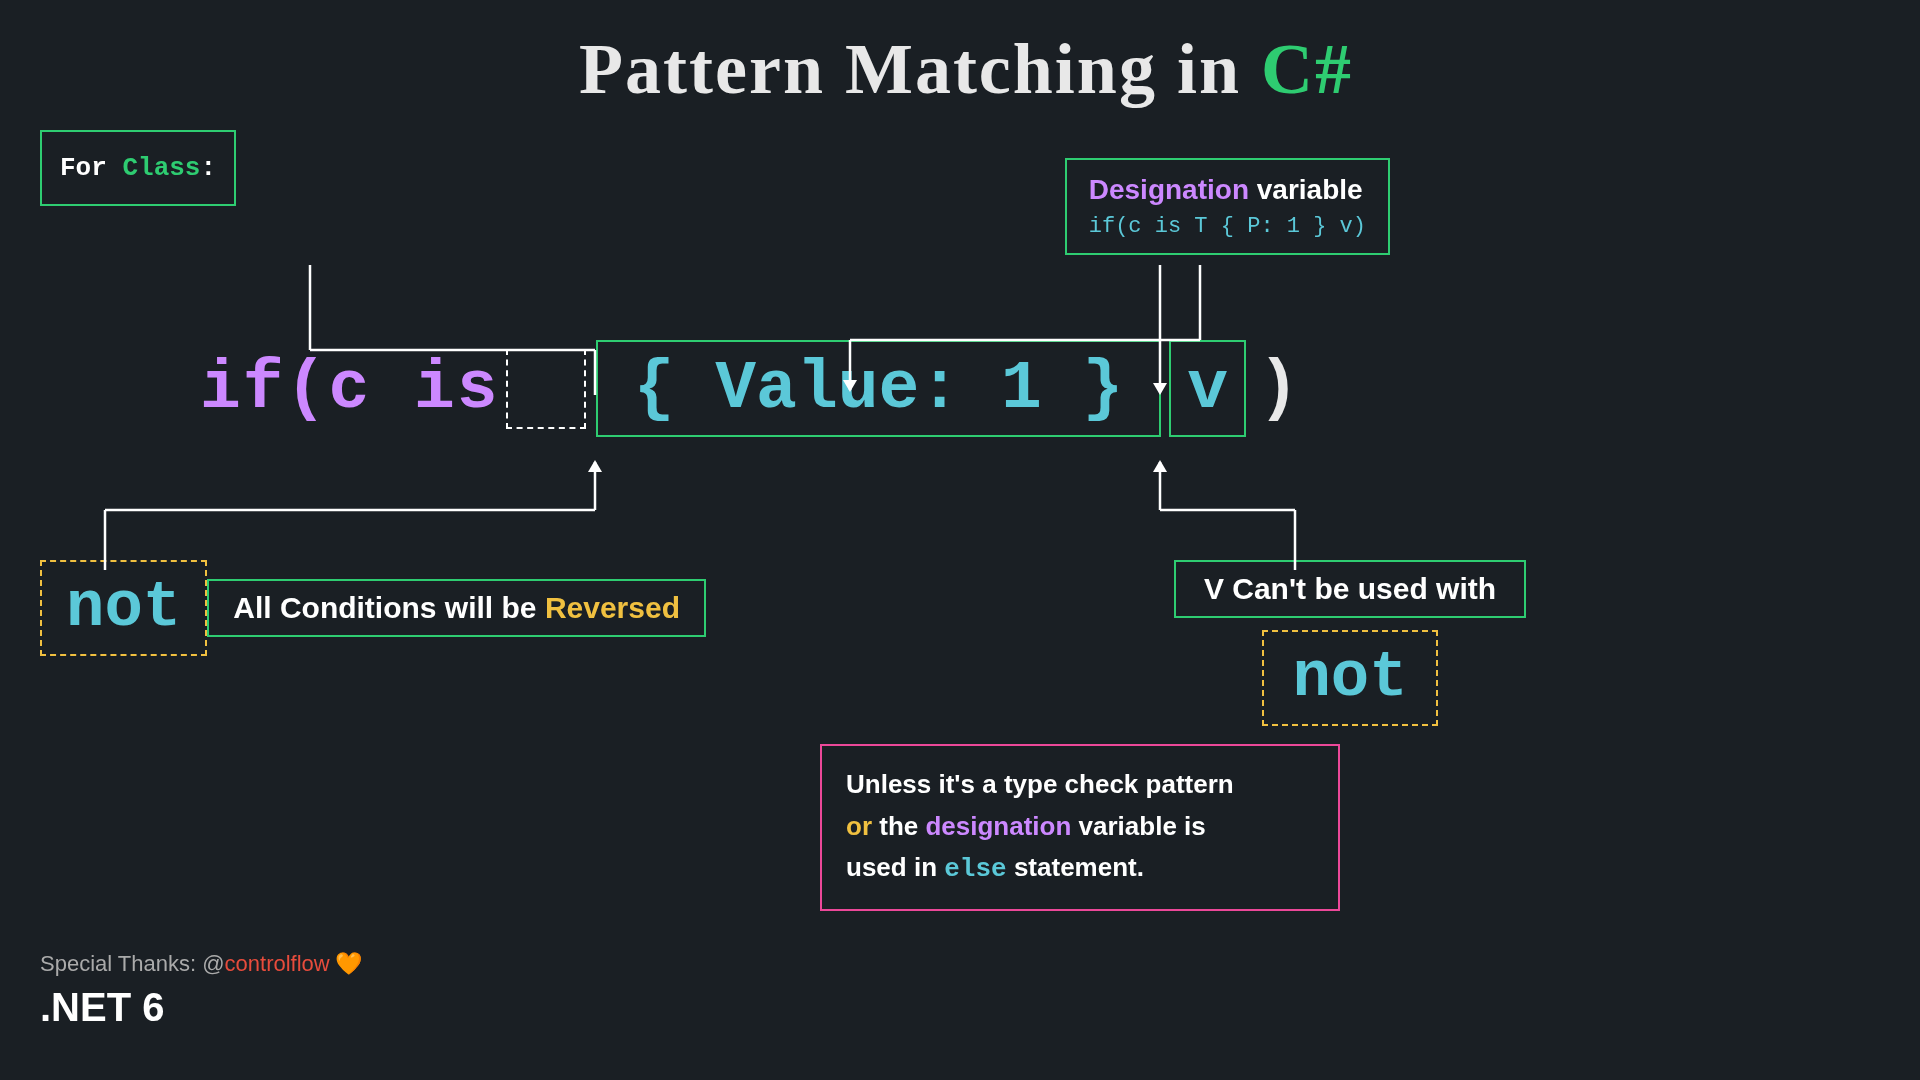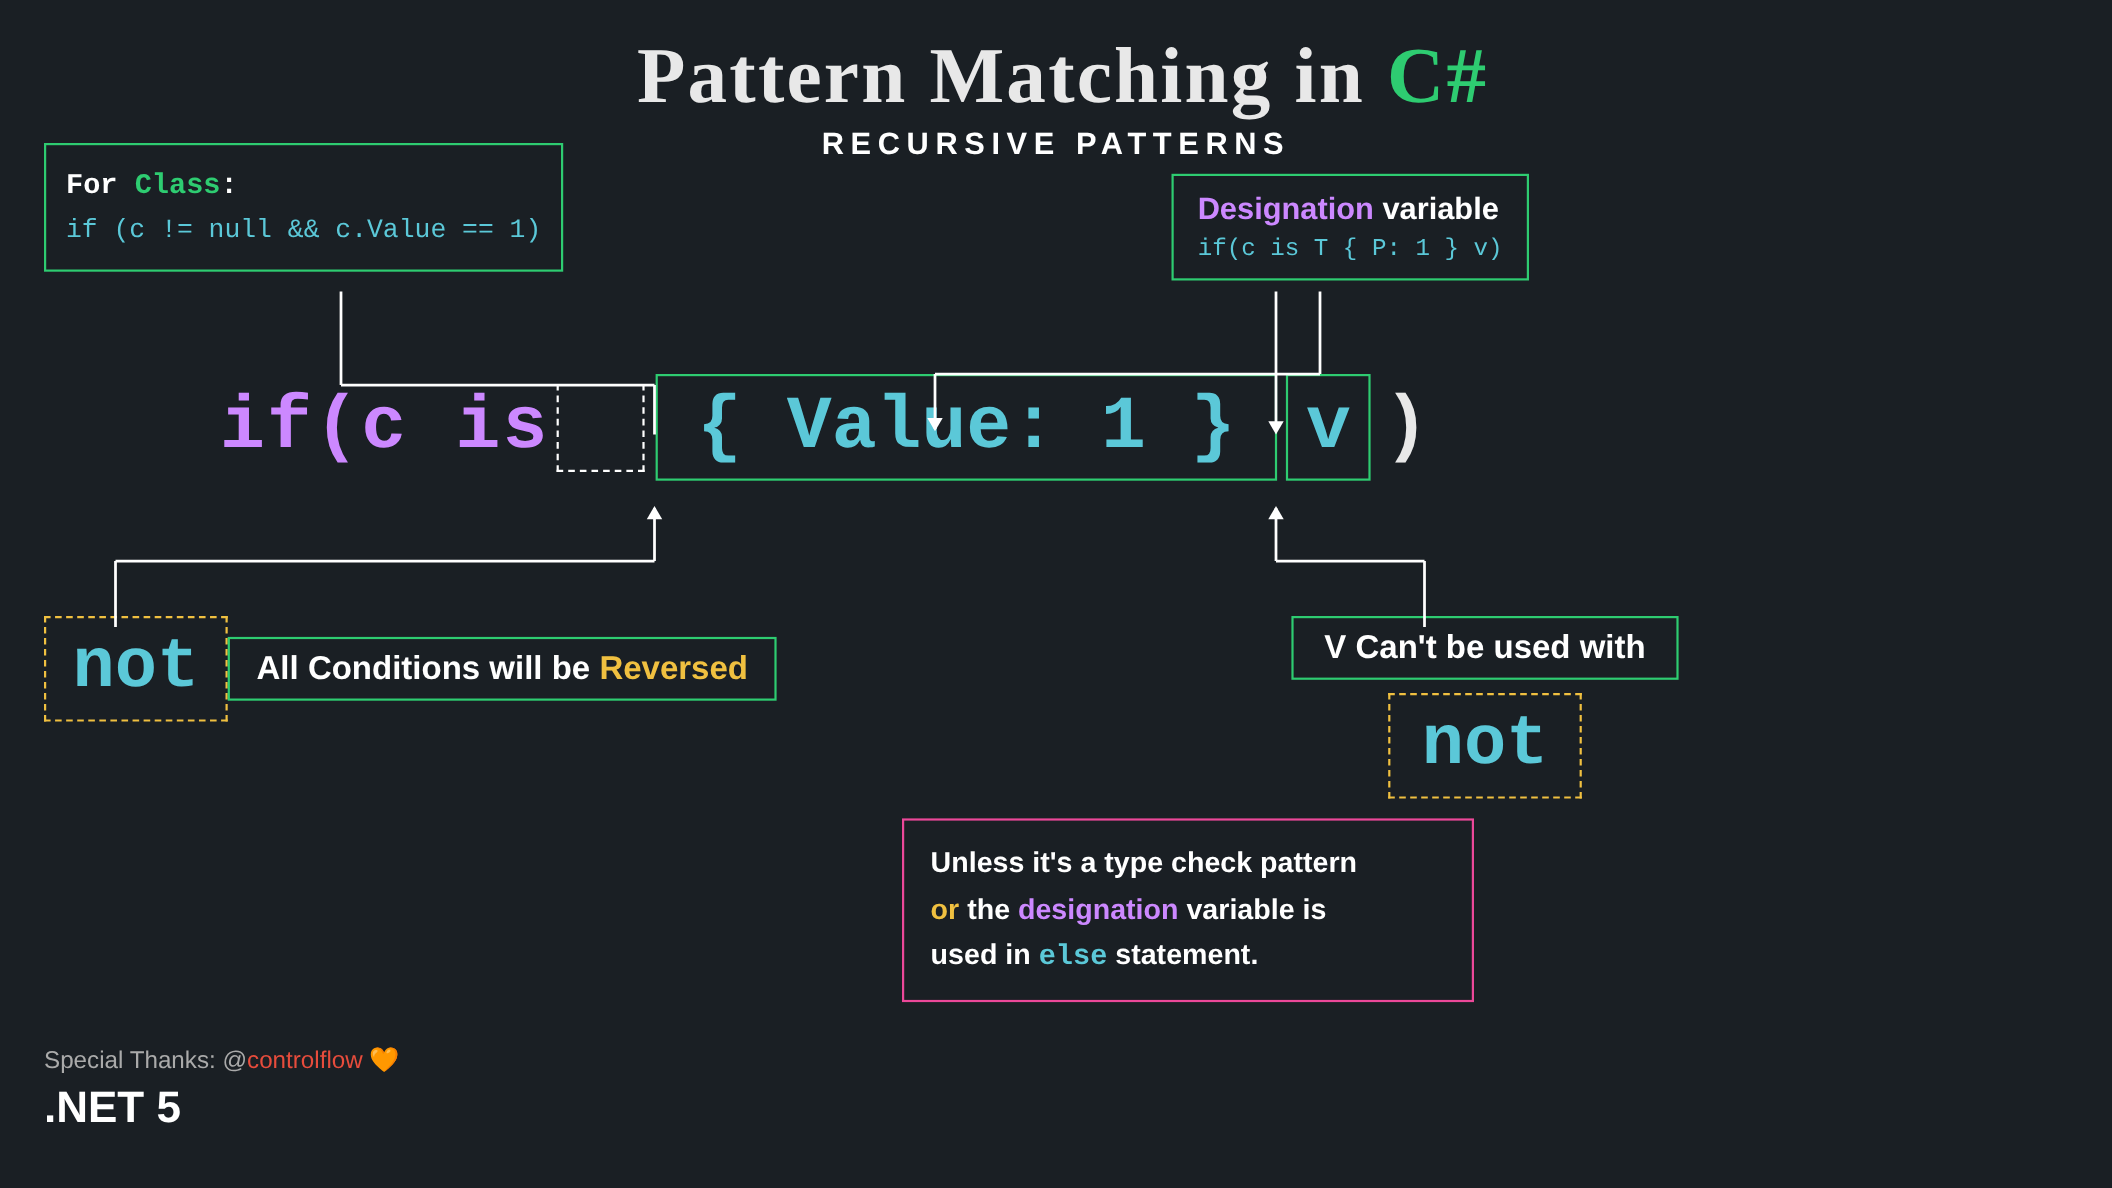--- a/index.html
+++ b/index.html
@@ -253,29 +253,25 @@
       pointer-events: none;
     }
   </style>
 </head>
 <body>
 
 <div class="title-area">
   <div class="title-main">
     <span>Pattern Matching in </span><span class="title-csharp">C#</span>
   </div>
-  <div class="title-sub">RECURSIVE PATTERNS</div>
 </div>
 
 <div class="top-left-box">
   <div class="for-class-line">
     <span>For </span><span class="for-class-kw">Class</span><span>:</span>
-  </div>
-  <div class="code-line">
-    <span>if (c != null &amp;&amp; c.Value == 1)</span>
   </div>
 </div>
 
 <div class="top-right-box">
   <div class="designation-label">
     <span class="designation-word">Designation</span><span> variable</span>
   </div>
   <div class="designation-code">if(c is T { P: 1 } v)</div>
 </div>
 
@@ -319,21 +315,21 @@
       <span class="unless-or">or</span> the <span class="unless-designation">designation</span> variable is<br>
       used in <span class="unless-else">else</span> statement.
     </div>
   </div>
 </div>
 
 <div class="footer-area">
   <div class="special-thanks">
     <span>Special Thanks: @</span><span class="controlflow-link">controlflow</span> <span class="heart-icon">🧡</span>
   </div>
-  <div class="net-version">.NET 5</div>
+  <div class="net-version">.NET 6</div>
 </div>
 
 <svg class="arrows-svg" viewBox="0 0 1920 1080">
 
   <line x1="310" y1="265" x2="310" y2="350" stroke="white" stroke-width="2.5"></line>
   <line x1="310" y1="350" x2="595" y2="350" stroke="white" stroke-width="2.5"></line>
   <line x1="595" y1="350" x2="595" y2="395" stroke="white" stroke-width="2.5"></line>
 
   <line x1="1200" y1="265" x2="1200" y2="340" stroke="white" stroke-width="2.5"></line>
   <line x1="850" y1="340" x2="1200" y2="340" stroke="white" stroke-width="2.5"></line>

